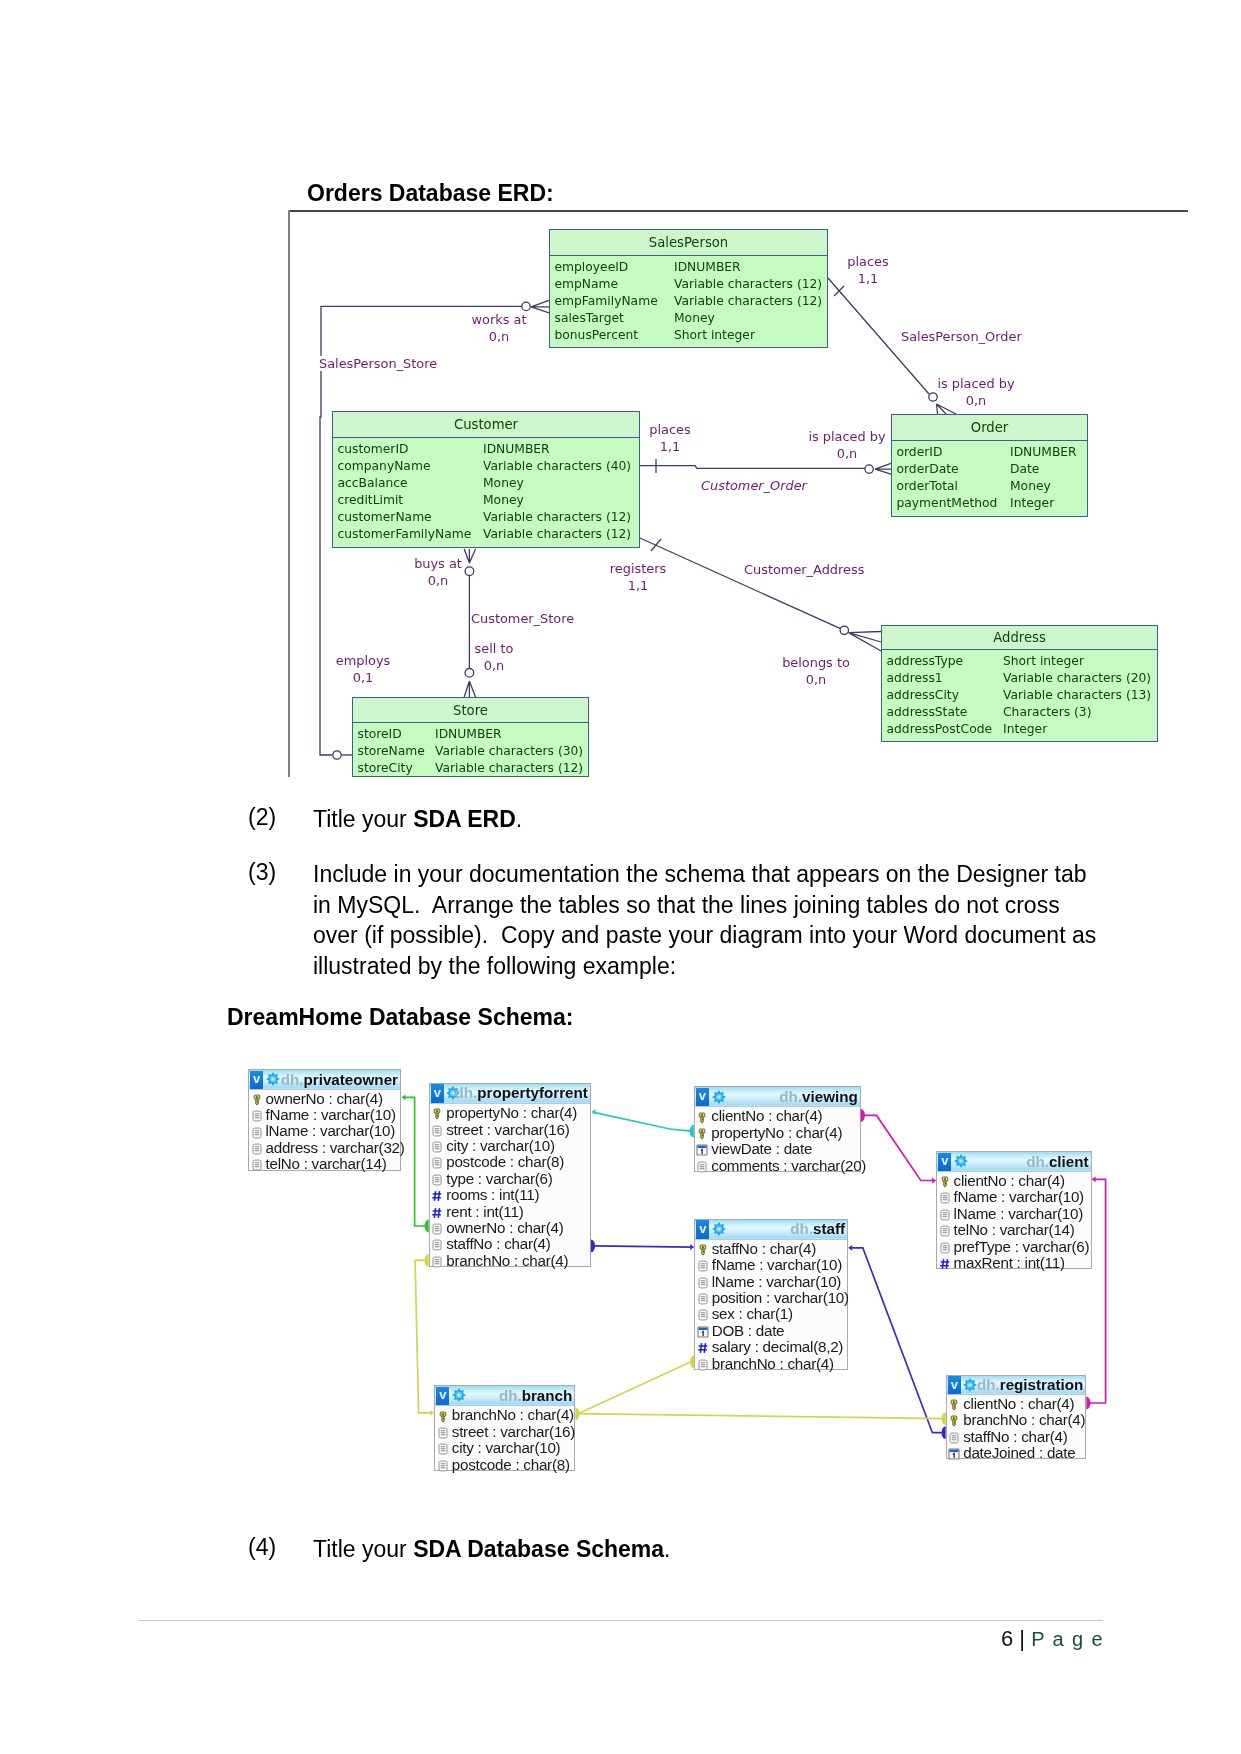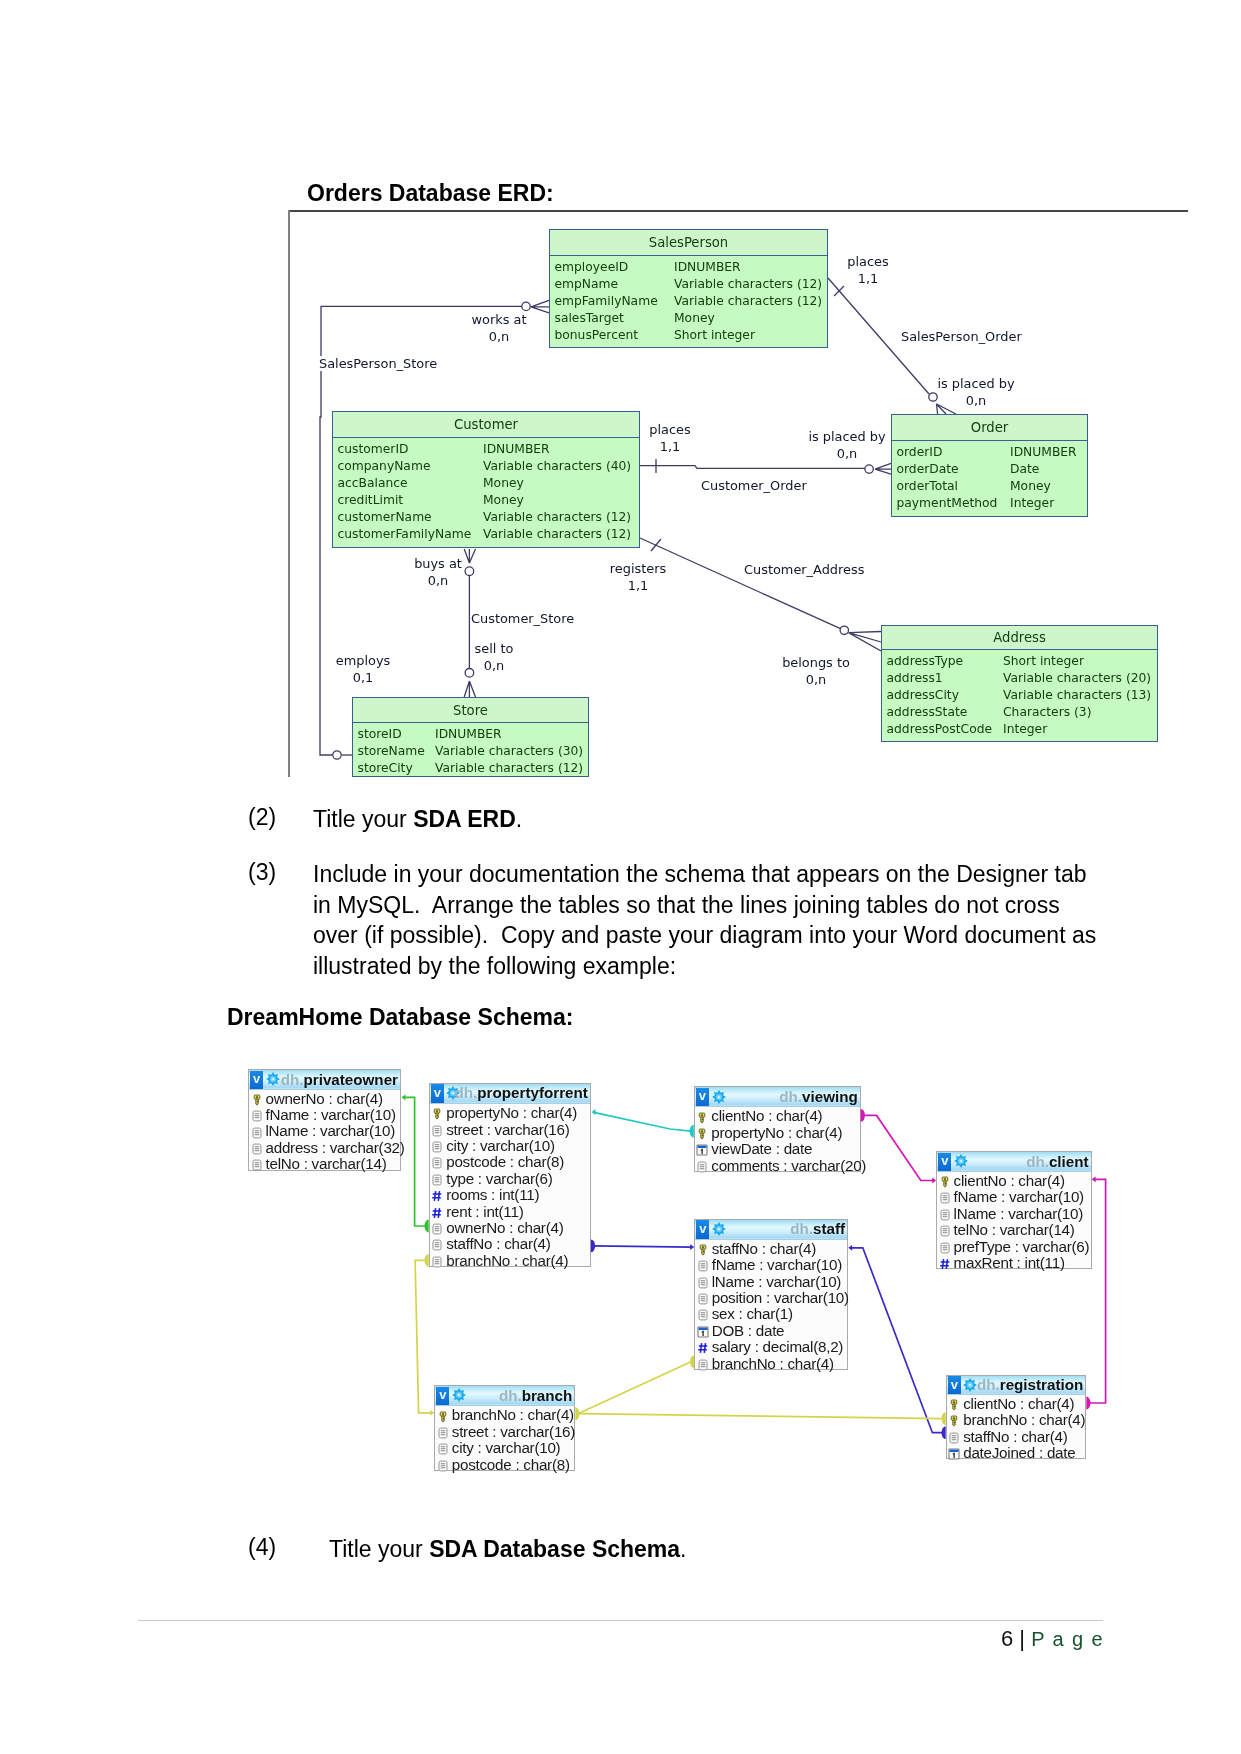--- a/index.html
+++ b/index.html
@@ -30,21 +30,21 @@
   #erd-pic .frame-left{position:absolute;left:0;top:0;width:1.6px;height:567px;background:#808080;}
   .ent{position:absolute;box-sizing:border-box;border:1px solid #3a5f91;background:#c5fbc1;}
   .ent .hdr{box-sizing:border-box;border-bottom:1px solid #3a5f91;background:#cdf7cb;
             text-align:center;color:#14400f;font-size:13.2px;font-family:"DejaVu Sans",sans-serif;}
   .ent .rows{position:relative;padding-top:3.5px;}
   .ent .row{position:relative;height:17.2px;color:#14400f;font-size:12.3px;
             font-family:"DejaVu Sans",sans-serif;white-space:nowrap;}
   .ent .row .a{position:absolute;left:4.5px;top:0;}
   .ent .row .t{position:absolute;top:0;}
   .ent .row.pk .a,.ent .row.pk .t{}
-  .erdlbl{position:absolute;font-family:"DejaVu Sans",sans-serif;font-size:12.9px;color:#0f172a;
+  .erdlbl{position:absolute;font-family:"DejaVu Sans",sans-serif;font-size:12.9px;color:#701a75;
           white-space:nowrap;background:#ffffff;}
   .erdlbl.c{text-align:center;background:none;line-height:17.1px;}
 
   
   #sch-pic{position:absolute;left:0px;top:0px;width:1241px;height:1754px;}
   .tbl{position:absolute;box-sizing:border-box;border:1px solid #aaaaaa;background:#fcfcfc;}
   .tbl .th{position:relative;height:18px;box-sizing:border-box;
            background:linear-gradient(to bottom,#a0dcf2 0%,#c7eefb 22%,#e3f8fe 40%,#cdeefb 62%,#a6d9f4 92%,#bfe6f8 100%);
            border-bottom:1px solid #a7cfe2;overflow:hidden;}
   .tbl .th .nm{position:absolute;right:2px;top:0.5px;font-size:15.2px;font-weight:bold;color:#111;
@@ -206,21 +206,21 @@
             <span class="t" style="left:82px;">Variable characters (30)</span>
           </div>
    <div class="row">
             <span class="a">storeCity</span>
             <span class="t" style="left:82px;">Variable characters (12)</span>
           </div>
   </div>
  </div>
  <div class="erdlbl" style="left:31px;top:146px;">SalesPerson_Store</div>
  <div class="erdlbl" style="left:613px;top:119px;">SalesPerson_Order</div>
- <div class="erdlbl" style="left:413px;top:268px;">Customer_Order</div>
+ <div class="erdlbl" style="left:413px;top:268px;font-style:italic;">Customer_Order</div>
  <div class="erdlbl" style="left:456px;top:352px;">Customer_Address</div>
  <div class="erdlbl" style="left:183px;top:401px;">Customer_Store</div>
  <div class="erdlbl c" style="left:211px;top:101px;width:160px;margin-left:-80px;"><span>works at</span><br><span>0,n</span></div>
  <div class="erdlbl c" style="left:580px;top:43px;width:160px;margin-left:-80px;"><span>places</span><br><span>1,1</span></div>
  <div class="erdlbl c" style="left:688px;top:165px;width:160px;margin-left:-80px;"><span>is placed by</span><br><span>0,n</span></div>
  <div class="erdlbl c" style="left:382px;top:211px;width:160px;margin-left:-80px;"><span>places</span><br><span>1,1</span></div>
  <div class="erdlbl c" style="left:559px;top:218px;width:160px;margin-left:-80px;"><span>is placed by</span><br><span>0,n</span></div>
  <div class="erdlbl c" style="left:150px;top:345px;width:160px;margin-left:-80px;"><span>buys at</span><br><span>0,n</span></div>
  <div class="erdlbl c" style="left:350px;top:350px;width:160px;margin-left:-80px;"><span>registers</span><br><span>1,1</span></div>
  <div class="erdlbl c" style="left:528px;top:444px;width:160px;margin-left:-80px;"><span>belongs to</span><br><span>0,n</span></div>
@@ -235,21 +235,21 @@
 </div>
 
 <div class="abs" style="left:248px;top:859px;">
   <span class="li-num">(3)</span>
 </div>
 <div class="abs li-body pre" style="left:313px;top:859px;width:784px;"><span>Include in your documentation the schema that appears on the Designer tab in MySQL.  Arrange the tables so that the lines joining tables do not cross over (if possible).  Copy and paste your diagram into your Word document as illustrated by the following example:</span></div>
 
 <div class="abs" style="left:248px;top:1534px;">
   <span class="li-num">(4)</span>
 </div>
-<div class="abs li-body" style="left:329px;top:1534px;width:800px;">
+<div class="abs li-body" style="left:313px;top:1534px;width:800px;">
   <span>Title your </span><b>SDA Database Schema</b><span>.</span>
 </div>
 <div class="abs h-bold" style="left:227px;top:1004px;">DreamHome Database Schema:</div>
 <div id="sch-pic">
  <div class="tbl" style="left:248.0px;top:1069.0px;width:153.0px;height:101.5px;">
   <div class="th" style="height:19.5px;">
    <span class="vbadge" style="height:19.5px;">
             <span>v</span>
           </span>
    <span class="gear"><svg viewBox="0 0 14 14" width="14" height="14">

